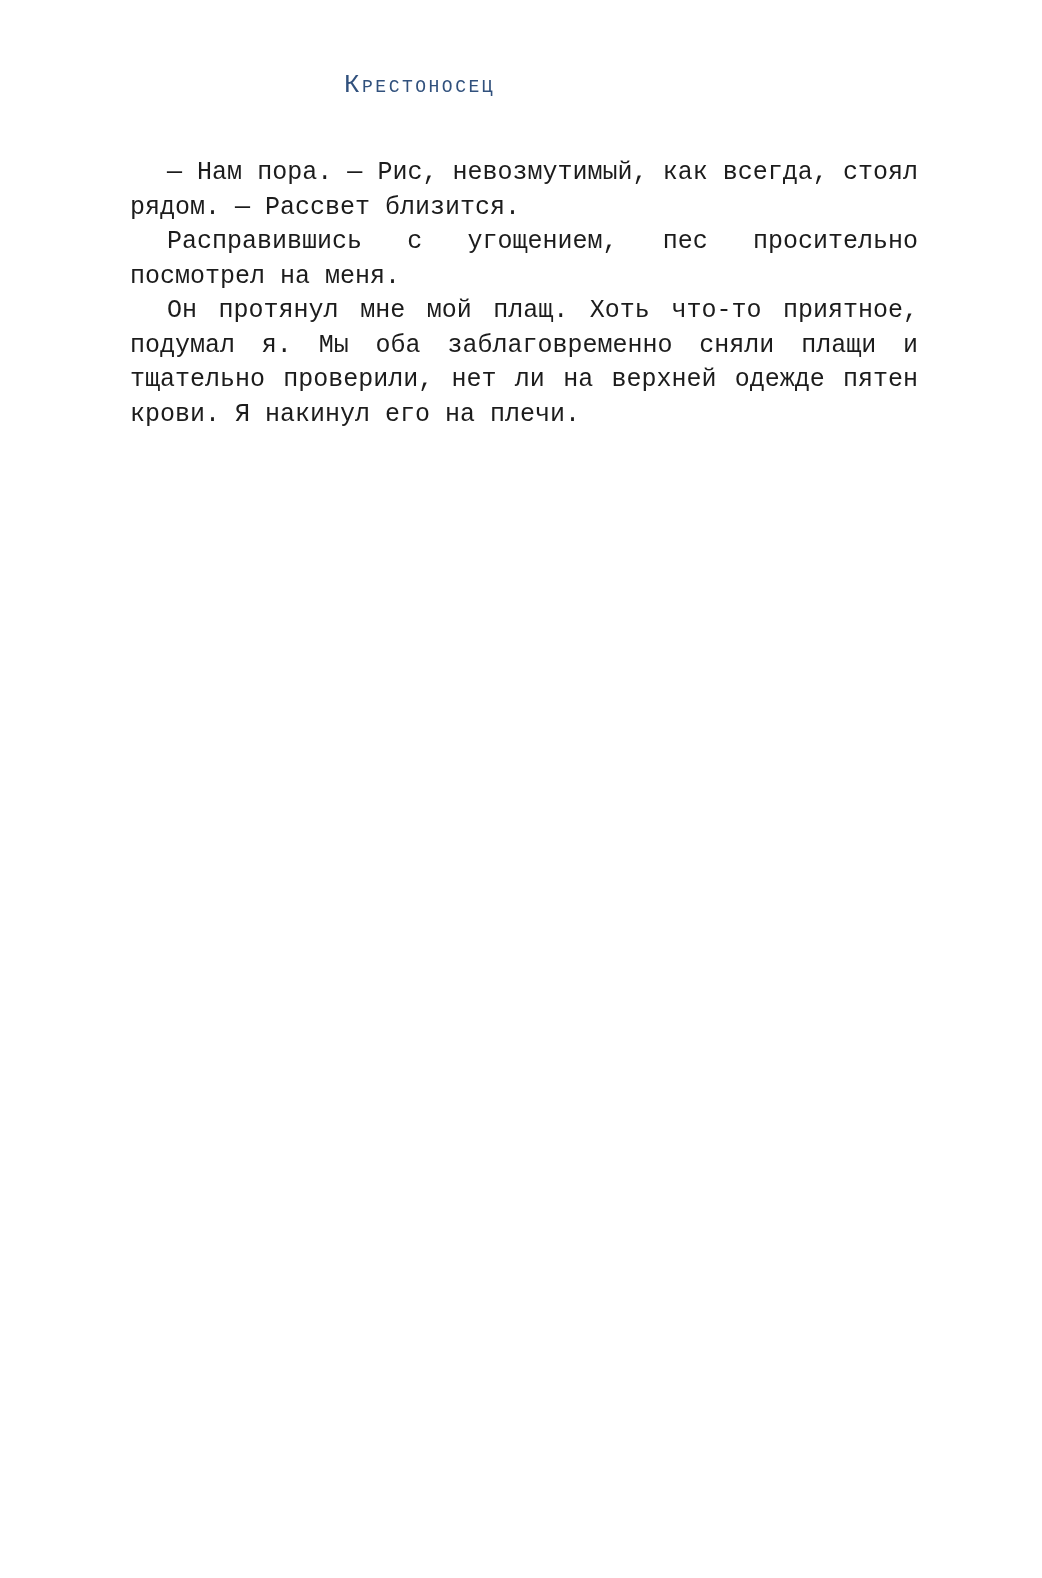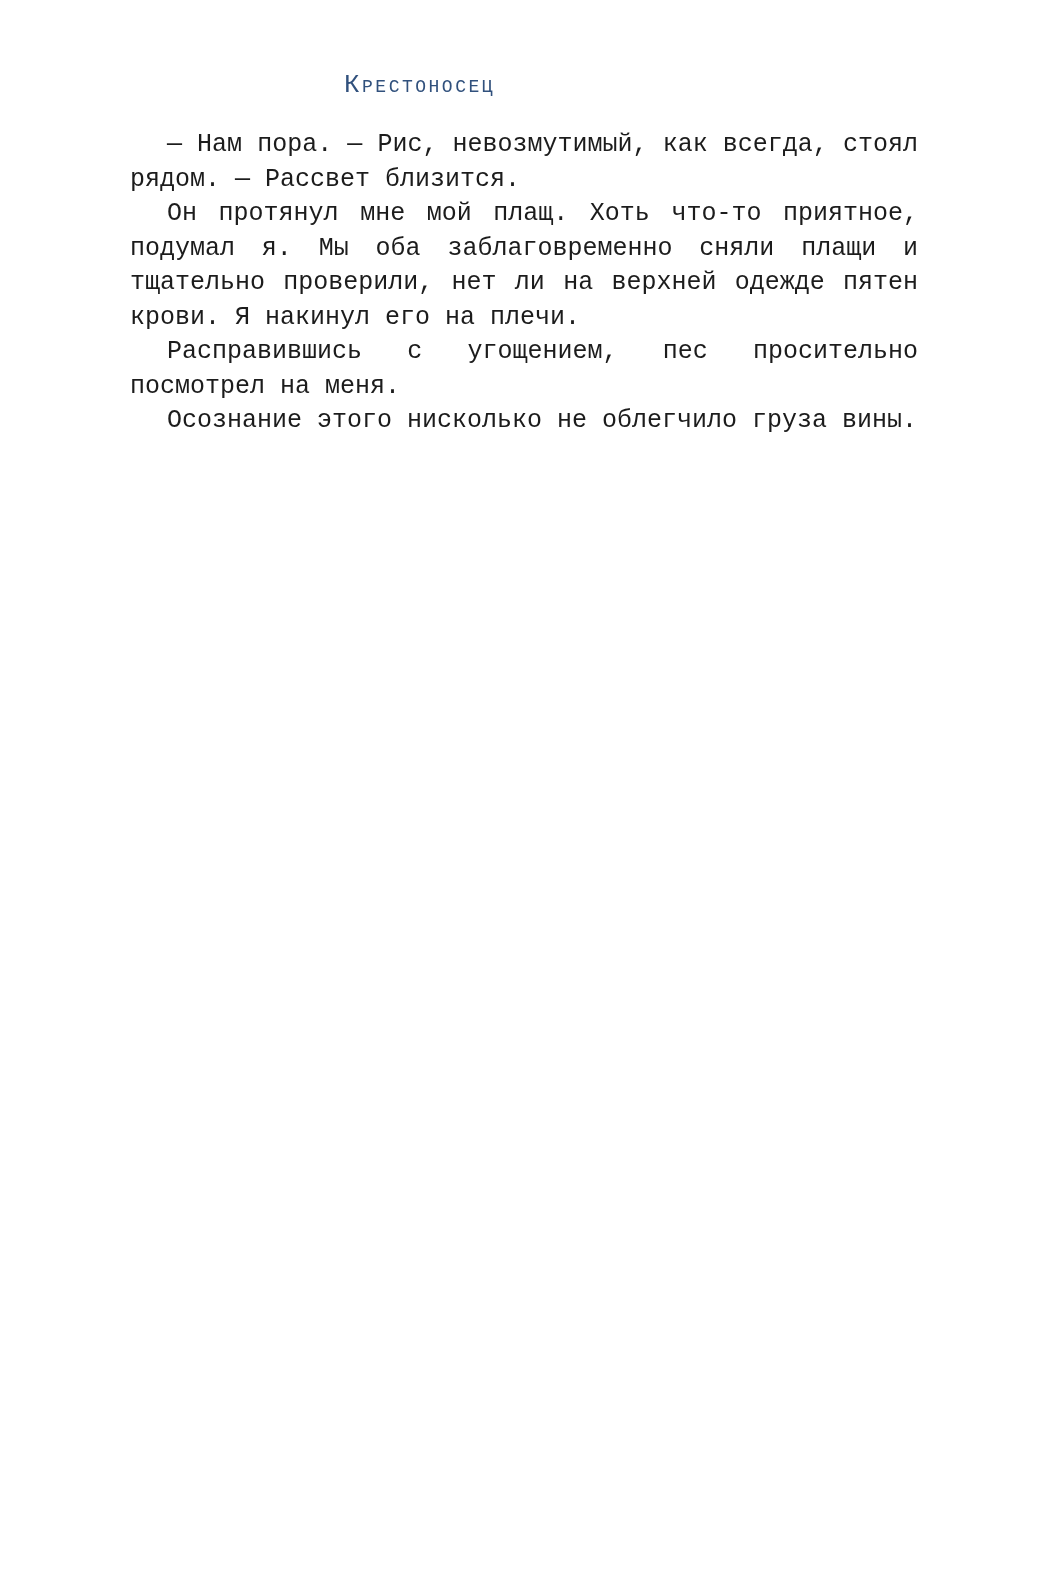--- a/index.html
+++ b/index.html
@@ -26,21 +26,21 @@
     text-align: center;
     font-size: 26px;
     font-weight: normal;
     font-variant: small-caps;
     letter-spacing: 2.5px;
     color: var(--title);
   }
   .text-block {
     position: absolute;
     left: 130px;
-    top: 128px;
+    top: 156px;
     width: 788px;
     color: var(--body);
     font-size: 25px;
     line-height: 34.5px;
     text-align: justify;
     hyphens: auto;
     -webkit-hyphens: auto;
   }
   .text-block p {
     text-indent: 37px;
@@ -48,17 +48,16 @@
   }
 </style>
 </head>
 <body>
 
 <div class="page">
   <h1 class="running-title">Крестоносец</h1>
 
   <div class="text-block">
     <p>— Нам пора. — Рис, невозмутимый, как всегда, стоял рядом. — Рассвет близится.</p>
+    <p>Расправившись с угощением, пес просительно посмотрел на меня.</p>
     <p>Он протянул мне мой плащ. Хоть что-то приятное, подумал я. Мы оба заблаговременно сняли плащи и тщательно проверили, нет ли на верхней одежде пятен крови. Я накинул его на плечи.</p>
-    <p>Расправившись с угощением, пес просительно посмотрел на меня.</p>
-    <p>Осознание этого нисколько не облегчило груза вины.</p>
   </div>
 </div>
 
 </body></html>

